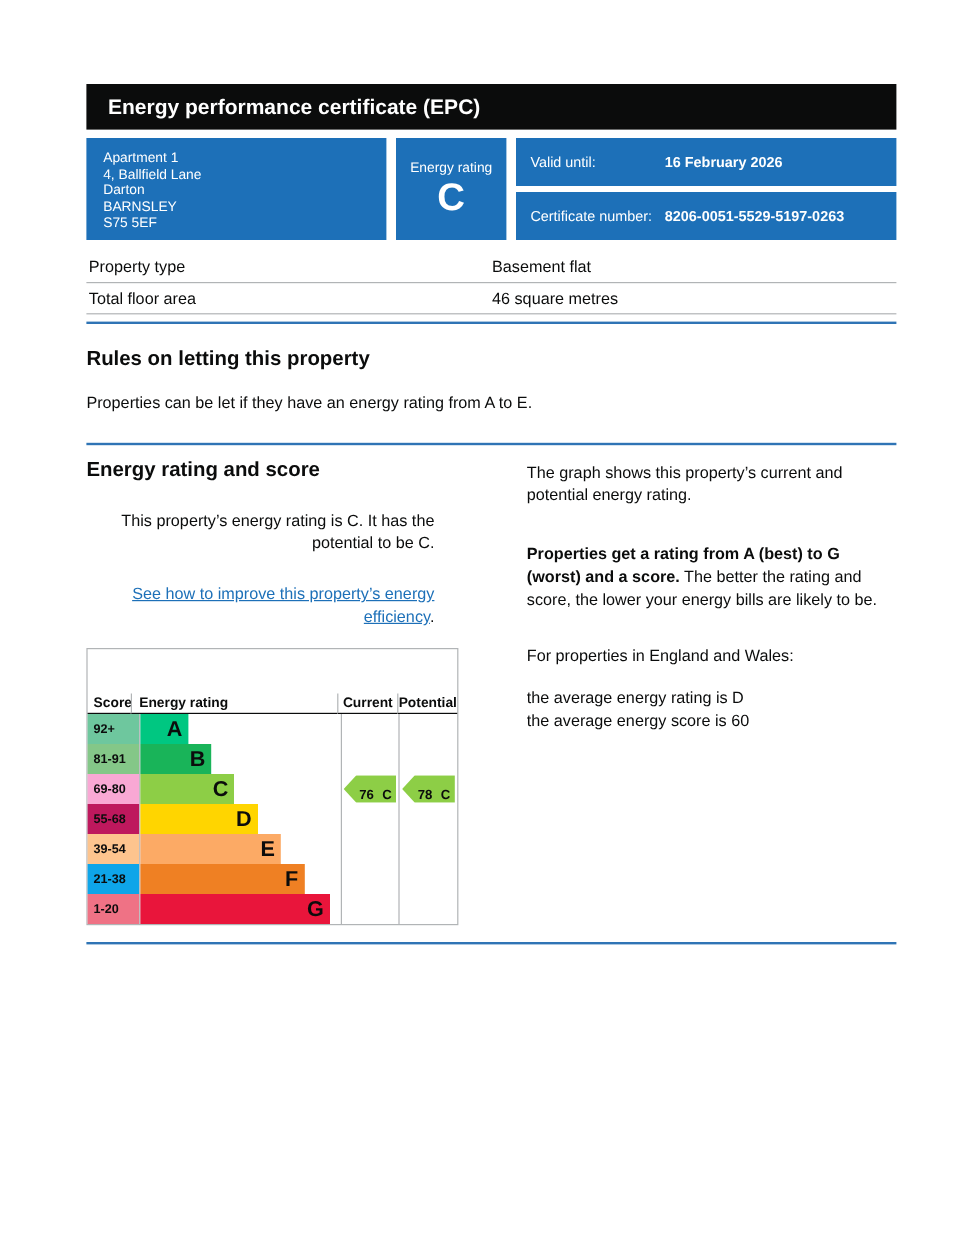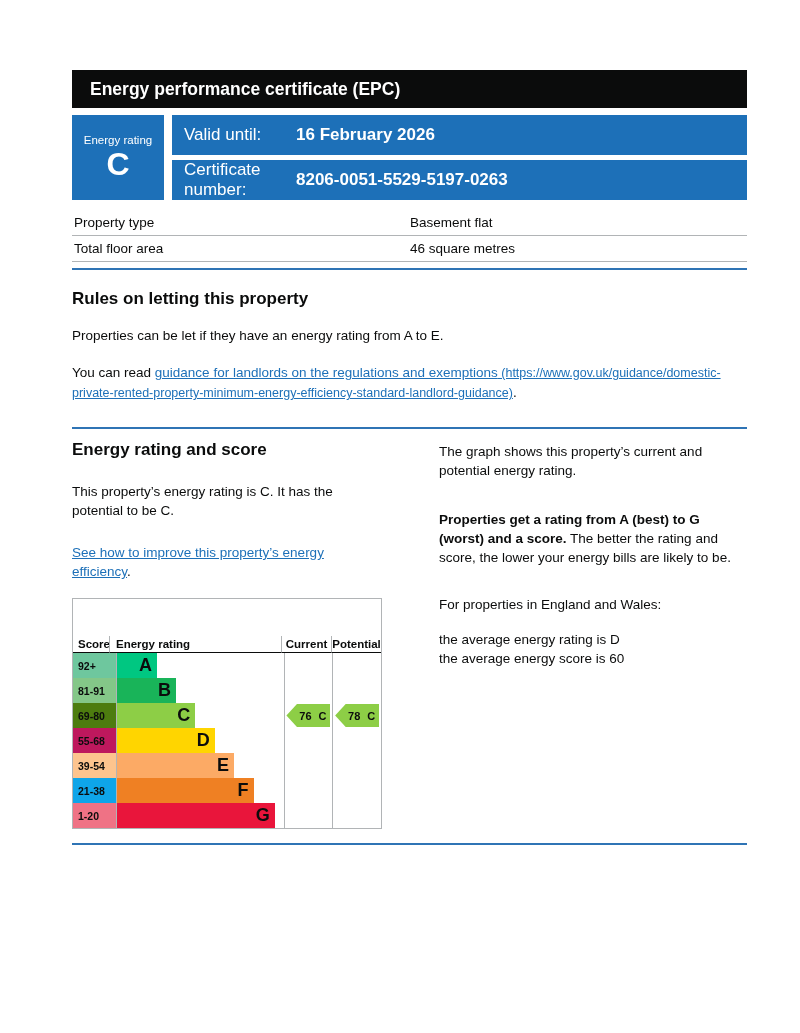--- a/index.html
+++ b/index.html
@@ -30,21 +30,21 @@
   .summary-row { display: flex; gap: 8px; margin-top: 7px; height: 85px; }
   .box-blue { background: #1d70b8; color: #ffffff; }
   .address-box { flex: 0 0 250px; padding: 11px 14px; font-size: 11.5px; line-height: 13.6px; }
   .rating-box {
     flex: 0 0 92px; display: flex; flex-direction: column;
     align-items: center; justify-content: center; text-align: center;
   }
   .rating-box .label { font-size: 11.5px; }
   .rating-box .big-letter { font-size: 32px; font-weight: bold; line-height: 36px; }
   .meta-stack { flex: 1; display: flex; flex-direction: column; gap: 5px; }
-  .meta-box { flex: 1; display: flex; align-items: center; padding: 0 12px; font-size: 17px; }
+  .meta-box { flex: 1; display: flex; align-items: center; padding: 0 12px; font-size: 12px; }
   .meta-box .m-label { flex: 0 0 112px; }
   .meta-box .m-value { font-weight: bold; }
 
   
   .facts { margin-top: 10px; }
   .fact-row { display: flex; align-items: center; height: 26px; border-bottom: 1px solid #b1b4b6; font-size: 13.5px; }
   .fact-row .f-label { flex: 0 0 338px; padding-left: 2px; }
 
   .blue-divider { height: 2px; background: #2f74b5; border: none; }
   .div-1 { margin-top: 6px; }
@@ -55,21 +55,21 @@
   p.body-text { font-size: 13.5px; line-height: 19px; }
   .rules-p1 { margin-top: 17px; }
   .rules-p2 { margin-top: 18px; }
   a.doc-link { color: #1d70b8; text-decoration: underline; cursor: pointer; }
   .link-url { font-size: 12.5px; }
 
   
   .two-col { display: flex; margin-top: 11px; }
   .col-left { flex: 0 0 330px; }
   .col-left h2 { margin-top: 0; }
-  .col-left p { max-width: 290px; }
+  .col-left p { max-width: 290px; text-align: right; }
   .col-right { margin-left: 37px; width: 308px; }
   .col-left .rating-p { margin-top: 22px; }
   .col-left .improve-p { margin-top: 23px; }
   .col-right .r-p1 { margin-top: 2px; }
   .col-right .r-p2 { margin-top: 30px; }
   .col-right .r-p3 { margin-top: 28px; }
   .col-right .r-p4 { margin-top: 16px; }
   .bold { font-weight: bold; }
 
   
@@ -87,34 +87,41 @@
   .c-current, .c-potential { width: 50px; text-align: center; border-left: 1px solid #b1b4b6; padding-left: 0; }
   .band-row { display: flex; height: 25px; }
   .band-score { width: 44px; padding-left: 5px; font-weight: bold; font-size: 10.5px; display: flex; align-items: center; }
   .band-bar-cell { width: 172px; border-left: 1px solid #b1b4b6; }
   .band-bar { height: 25px; display: flex; align-items: center; justify-content: flex-end; padding-right: 5px; }
   .band-letter { font-weight: bold; font-size: 18px; color: #0b0c0c; }
   .arrow-cell { width: 50px; border-left: 1px solid #b1b4b6; display: flex; align-items: center; justify-content: center; }
   .rating-arrow {
     width: 44px; height: 23px;
     clip-path: polygon(0 50%, 24% 0, 100% 0, 100% 100%, 24% 100%);
-    display: flex; align-items: center; justify-content: center;
+    display: flex; align-items: flex-end; justify-content: center;
     gap: 7px; padding-left: 9px;
     font-weight: bold; font-size: 11px; color: #0b0c0c;
   }
 </style>
 </head>
 <body>
 
 <div class="page">
   <div class="content">
 
     <div class="title-bar">Energy performance certificate (EPC)</div>
 
     <div class="summary-row">
+      <div class="box-blue address-box">
+        <div>Apartment 1</div>
+        <div>4, Ballfield Lane</div>
+        <div>Darton</div>
+        <div>BARNSLEY</div>
+        <div>S75 5EF</div>
+      </div>
       <div class="box-blue rating-box">
         <div class="label">Energy rating</div>
         <div class="big-letter">C</div>
       </div>
       <div class="meta-stack">
         <div class="box-blue meta-box">
           <span class="m-label">Valid until:</span>
           <span class="m-value">16 February 2026</span>
         </div>
         <div class="box-blue meta-box">
@@ -132,21 +139,20 @@
       <div class="fact-row">
         <span class="f-label">Total floor area</span>
         <span class="f-value">46 square metres</span>
       </div>
     </div>
 
     <div class="blue-divider div-1"></div>
 
     <h2 class="section-heading">Rules on letting this property</h2>
     <p class="body-text rules-p1">Properties can be let if they have an energy rating from A to E.</p>
-    <p class="body-text rules-p2"><span>You can read </span><a class="doc-link"><span>guidance for landlords on the regulations and exemptions</span><span class="link-url"> (https://www.gov.uk/guidance/domestic-private-rented-property-minimum-energy-efficiency-standard-landlord-guidance)</span></a><span>.</span></p>
 
     <div class="blue-divider div-2"></div>
 
     <div class="two-col">
       <div class="col-left">
         <h2 class="section-heading">Energy rating and score</h2>
         <p class="body-text rating-p">This property’s energy rating is C. It has the potential to be C.</p>
         <p class="body-text improve-p"><a class="doc-link">See how to improve this property’s energy efficiency</a><span>.</span></p>
 
         <div class="epc-chart">
@@ -171,21 +177,21 @@
                 <div class="band-score" style="background: rgb(132, 199, 136);">81-91</div>
                 <div class="band-bar-cell">
                   <div class="band-bar" style="background: rgb(25, 180, 89); width: 35.5%;">
                     <span class="band-letter">B</span>
                   </div>
                 </div>
                 <div class="arrow-cell"></div>
                 <div class="arrow-cell"></div>
               </div>
               <div class="band-row">
-                <div class="band-score" style="background: #4d7c0f;">69-80</div>
+                <div class="band-score" style="background: #f9a8d4;">69-80</div>
                 <div class="band-bar-cell">
                   <div class="band-bar" style="background: rgb(141, 206, 70); width: 47%;">
                     <span class="band-letter">C</span>
                   </div>
                 </div>
                 <div class="arrow-cell">
                   <div class="rating-arrow" style="background: rgb(141, 206, 70);">
                     <span>76</span>
                     <span>C</span>
                   </div>

